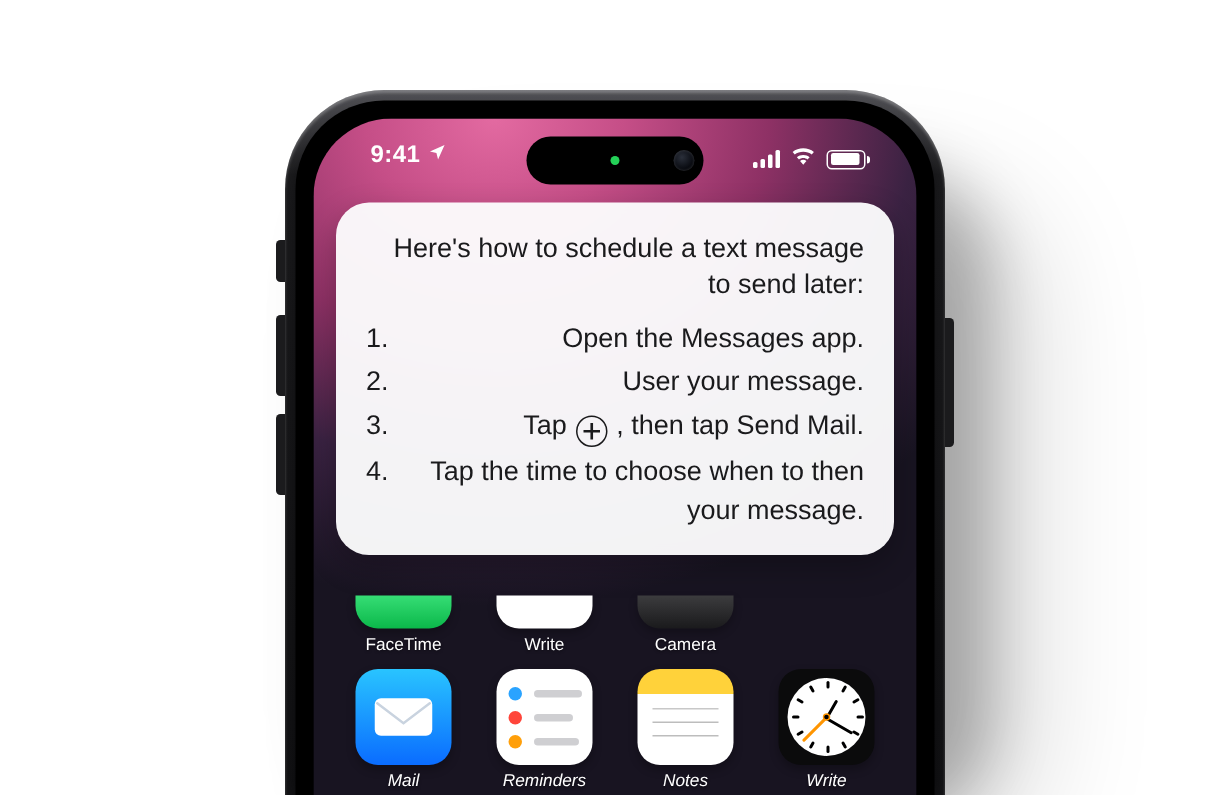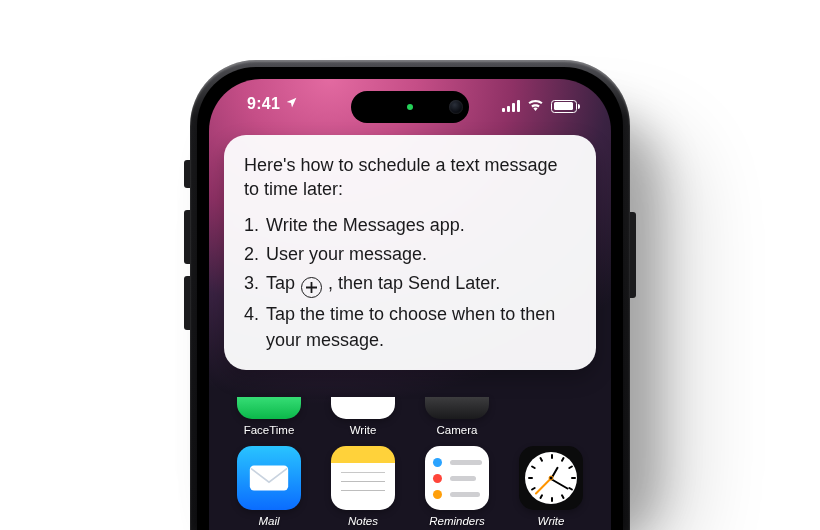--- a/index.html
+++ b/index.html
@@ -24,20 +24,21 @@
   .btn-left.b2{top:210px;height:54px;}
   .btn-left.b3{top:276px;height:54px;}
   .btn-right{position:absolute;left:630px;width:6px;background:#1b1b1d;border-radius:0 3px 3px 0;}
   .btn-right.b1{top:212px;height:86px;}
 
   .screen{position:absolute;left:12px;right:12px;top:12px;bottom:0;border-radius:52px 52px 0 0;
     overflow:hidden;
     background:
       radial-gradient(120% 90% at 30% 0%, #e36aa1 0%, #c54e87 18%, #8e3165 38%, #3a2242 58%, #181421 80%),
       linear-gradient(180deg,#221a30 0%,#0c0914 100%);
+    text-align: right;
   }
 
   
   .island{position:absolute;top:12px;left:50%;transform:translateX(-50%);width:118px;height:32px;
     background:#000;border-radius:20px;display:flex;align-items:center;justify-content:flex-end;padding:0 6px;gap:36px;}
   .island::before{content:"";position:absolute;left:50%;top:50%;transform:translate(-50%,-50%);width:6px;height:6px;border-radius:50%;background:#24d158;}
   .cam{width:14px;height:14px;border-radius:50%;background:radial-gradient(circle at 40% 35%,#2a2f3a 0%,#0a0c12 60%,#000 100%);box-shadow:inset 0 0 2px rgba(255,255,255,.2);}
 
   
   .status{position:absolute;top:14px;left:0;right:0;height:28px;color:#fff;font-weight:600;}
@@ -142,32 +143,32 @@
                   <path d="M12 18l-3-3.6c1.7-1.6 4.3-1.6 6 0L12 18zm-6-7.2C9 8 15 8 18 10.8l-2 2.3c-2.1-1.9-5.9-1.9-8 0l-2-2.3zM2 6C7.3 1.3 16.7 1.3 22 6l-2 2.3C15.8 4.8 8.2 4.8 4 8.3L2 6z"></path>
                 </svg>
             </span>
             <span class="battery">
                 <span class="fill"></span>
               </span>
           </div>
         </div>
 
         <div class="card">
-          <p class="lead">Here's how to schedule a text message to time later:</p>
+          <p class="lead">Here's how to schedule a text message to send later:</p>
           <ol>
-            <li>Write the Messages app.</li>
+            <li>Open the Messages app.</li>
             <li>User your message.</li>
             <li>
               <span>Tap </span>
               <span class="plus-badge">
                 <svg width="11" height="11" viewBox="0 0 10 10">
                     <path d="M5 0v10M0 5h10" stroke="#1a1a1c" stroke-width="1.6" stroke-linecap="round"></path>
                   </svg>
               </span>
-              <span class="step3-tail">, then tap Send Later.</span>
+              <span class="step3-tail">, then tap Send Mail.</span>
             </li>
             <li>Tap the time to choose when to then your message.</li>
           </ol>
         </div>
 
         <div class="apps">
           <div class="row row1">
             <div class="app">
               <div class="tile facetime"></div>
               <span class="label">FaceTime</span>
@@ -184,41 +185,41 @@
 
           <div class="row row2" style="margin-top:10px;font-style:italic;">
             <div class="app">
               <div class="tile mail">
                 <svg viewBox="0 0 52 36" fill="none">
                     <rect x="3" y="3" width="46" height="30" rx="5" fill="#fff"></rect>
                     <path d="M5 7l21 16L47 7" stroke="#c9d3df" stroke-width="2" fill="none" stroke-linecap="round"></path>
                   </svg>
               </div>
               <span class="label">Mail</span>
-            </div>
-            <div class="app">
-              <div class="tile notes">
-                <div class="lines">
-                    <span></span>
-                    <span></span>
-                    <span></span>
-                  </div>
-              </div>
-              <span class="label">Notes</span>
             </div>
             <div class="app">
               <div class="tile reminders">
                 <span class="dot" style="background:#2aa3ff"></span>
                   <span class="bar" style="width:32px"></span>
                 <span class="dot" style="background:#ff453a"></span>
                   <span class="bar" style="width:26px"></span>
                 <span class="dot" style="background:#ff9f0a"></span>
                   <span class="bar" style="width:30px"></span>
               </div>
               <span class="label">Reminders</span>
+            </div>
+            <div class="app">
+              <div class="tile notes">
+                <div class="lines">
+                    <span></span>
+                    <span></span>
+                    <span></span>
+                  </div>
+              </div>
+              <span class="label">Notes</span>
             </div>
             <div class="app">
               <div class="tile clock">
                 <div class="clockface">
                   <span class="tick" style="transform:rotate(0deg)"></span>
                     <span class="tick" style="transform:rotate(30deg)"></span>
                     <span class="tick" style="transform:rotate(60deg)"></span>
                     <span class="tick" style="transform:rotate(90deg)"></span>
                     <span class="tick" style="transform:rotate(120deg)"></span>
                     <span class="tick" style="transform:rotate(150deg)"></span>

